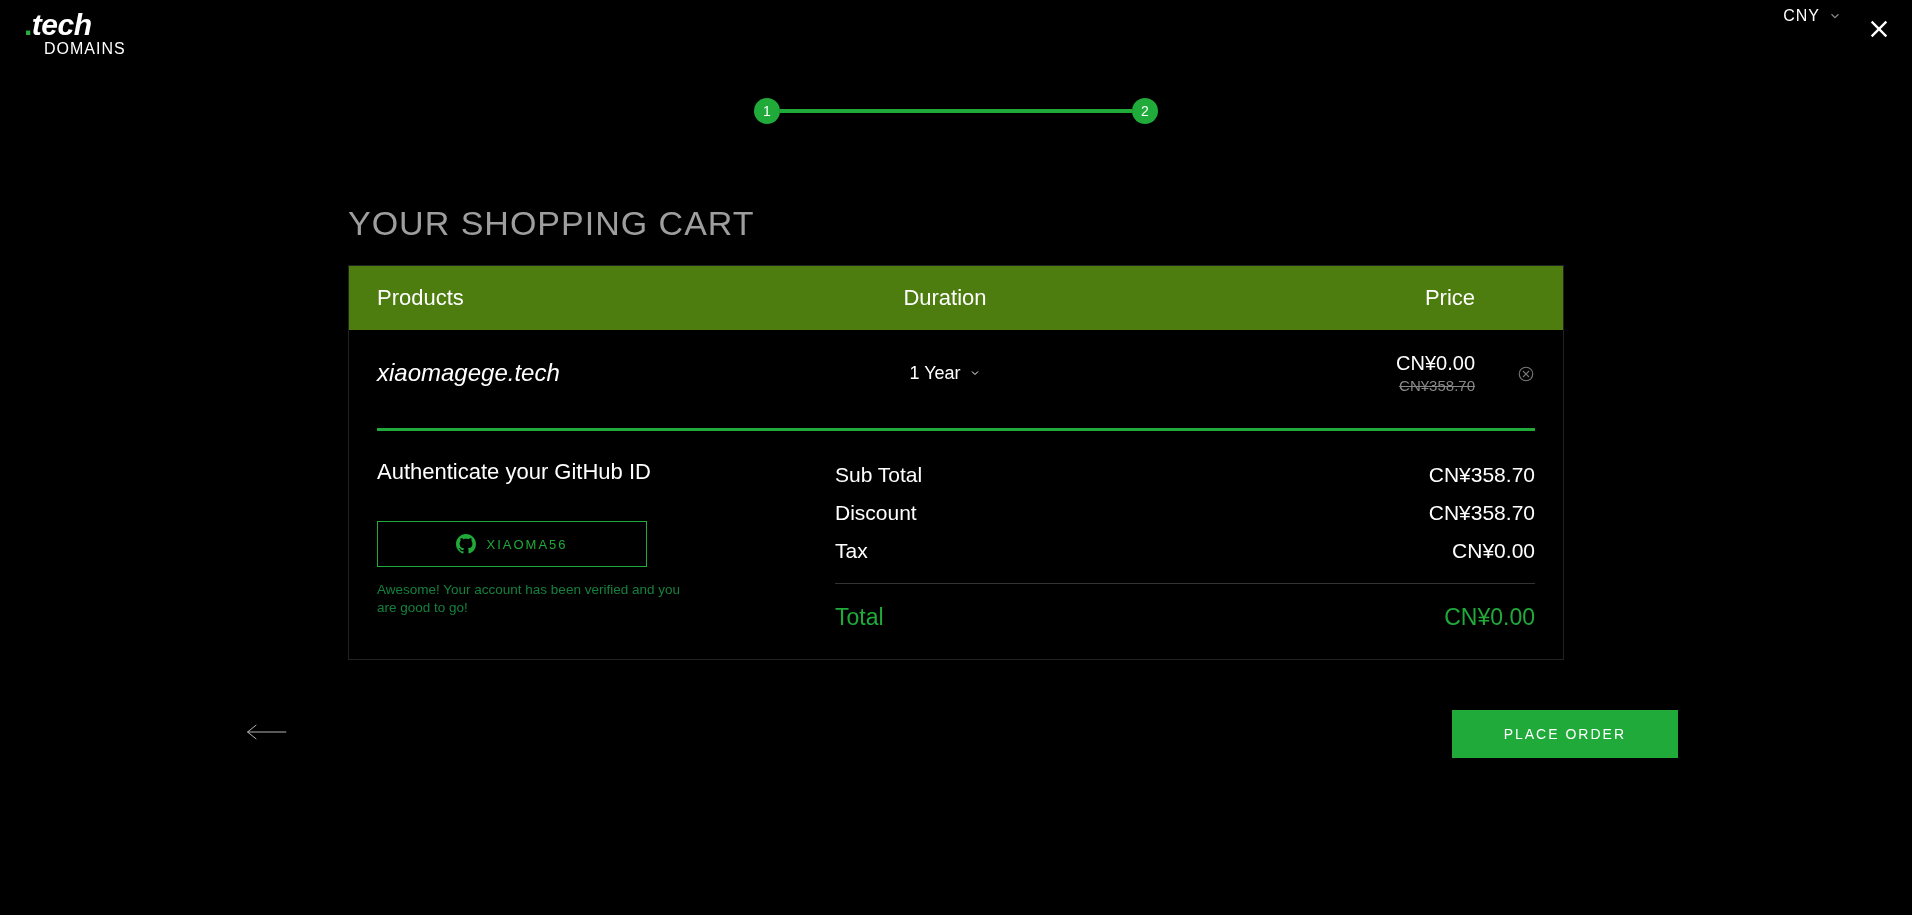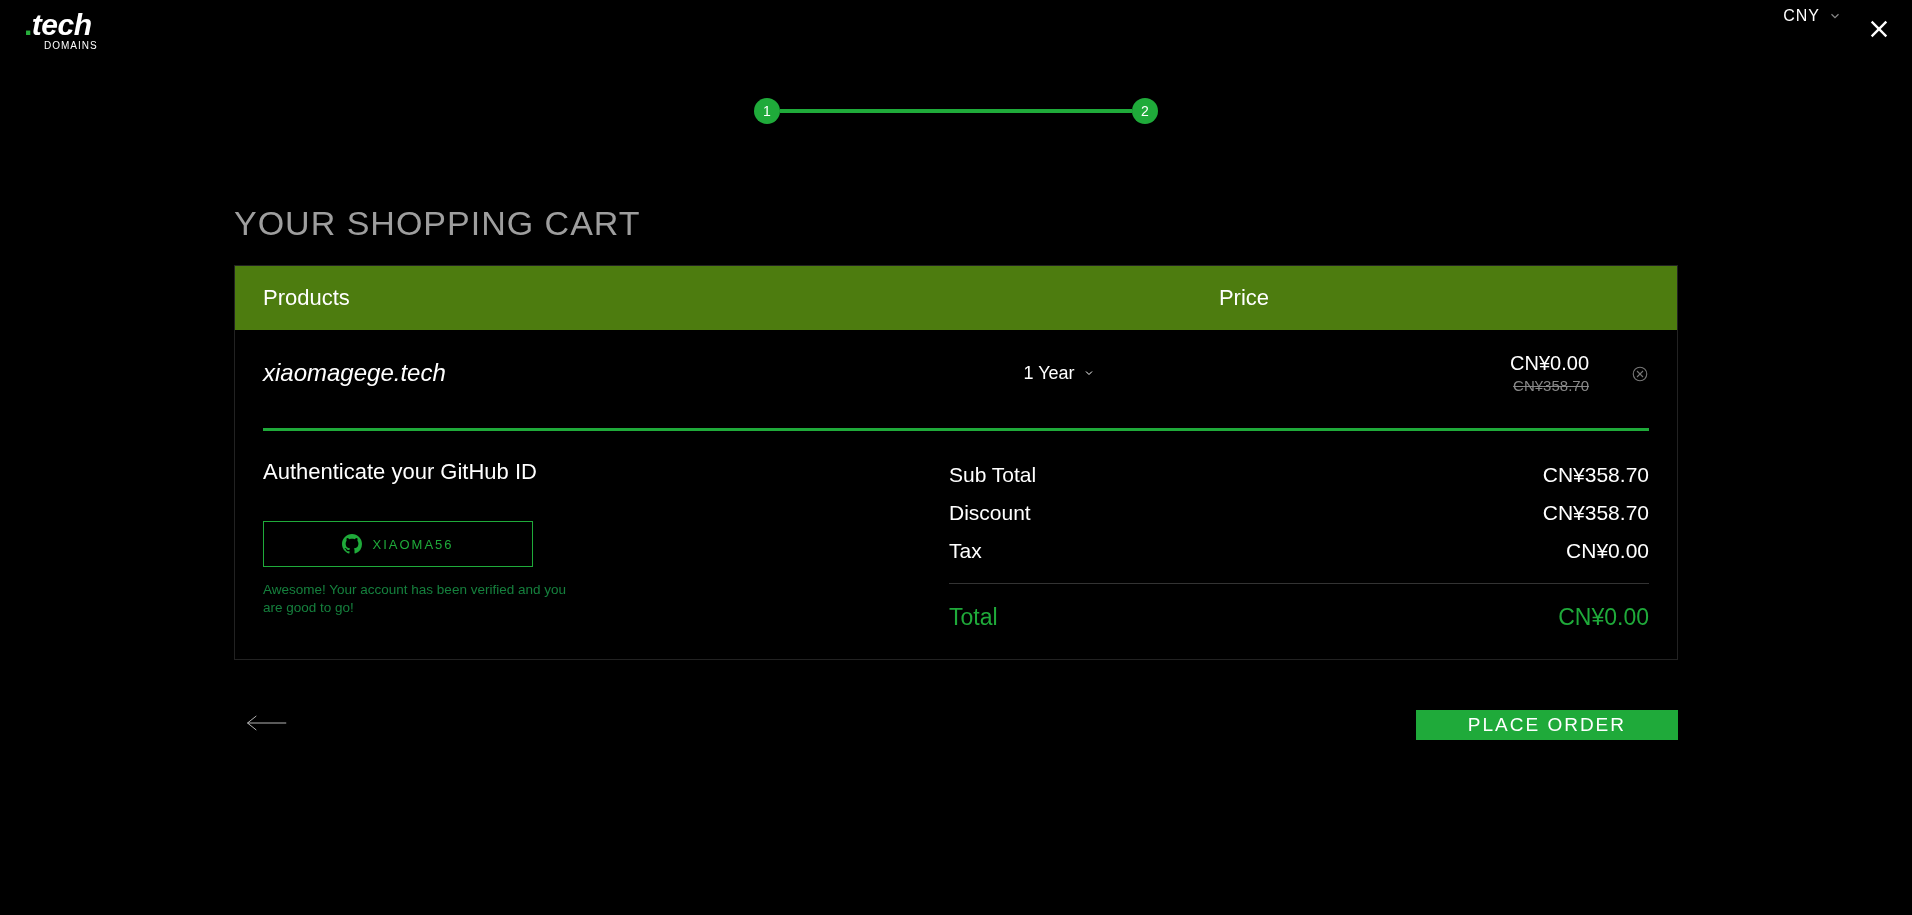--- a/index.html
+++ b/index.html
@@ -24,21 +24,21 @@
     top: 10px; left: 24px;
     font-family: Arial, sans-serif;
     letter-spacing: -0.5px;
     line-height: 1;
   }
   .logo .dot  { color:#27ae3c; font-size: 30px; font-weight: 900; }
   .logo .tech { color:#fff;    font-size: 30px; font-weight: 900; font-style: italic; }
   .logo-sub {
     position: absolute;
     top: 40px; left: 44px;
-    color:#fff; font-size:10px; letter-spacing:1px;
+    color:#fff; font-size:16px; letter-spacing:1px;
   }
   .currency-sel {
     position: absolute;
     top: 7px; right: 70px;
     display: flex; align-items: center; gap: 8px;
     font-size: 16px; letter-spacing: 1px;
     color: #fff;
     cursor: pointer;
   }
   .currency-sel svg { width: 14px; height: 14px; stroke:#888; }
@@ -61,21 +61,21 @@
     color:#fff;
     display:flex; align-items:center; justify-content:center;
     font-size:14px;
   }
   .step-line {
     width: 352px; height:4px; background:#1faa3a;
   }
 
   
   .container {
-    width: 1444px;
+    width: 1216px;
     margin: 80px auto 0;
   }
   .title {
     font-size: 34px;
     color:#9e9e9e;
     font-weight:300;
     letter-spacing: 1px;
   }
 
   .cart-box {
@@ -157,22 +157,22 @@
   
   .footer {
     width:1444px; margin: 50px auto 0;
     display:flex; justify-content:space-between; align-items:center;
   }
   .back-arrow { cursor:pointer; margin-left:10px; }
   .back-arrow svg { width:44px; height:22px; stroke:#ccc; stroke-width:1; fill:none; }
   .place-order {
     background:#1faa3a;
     color:#fff;
-    padding: 4px 52px;
-    font-size:19px;
+    padding: 16px 52px;
+    font-size:14px;
     letter-spacing:2px;
     cursor:pointer;
     border:none;
   }
 </style>
 </head>
 <body>
 
 <div class="topbar">
   <div class="logo">
@@ -201,20 +201,21 @@
   <div class="step-node">2</div>
 </div>
 
 <div class="container">
   <div class="title">YOUR SHOPPING CART</div>
 
   <div class="cart-box">
 
     <div class="cart-head">
       <div>Products</div>
+      <div class="col-duration">Duration</div>
       <div class="col-price">Price</div>
       <div></div>
     </div>
 
     <div class="cart-row">
       <div class="domain-name">xiaomagege.tech</div>
       <div class="duration-cell">
         <span>1 Year</span>
         <svg viewBox="0 0 24 24" fill="none" stroke-width="2">
             <polyline points="6 9 12 15 18 9"></polyline>

